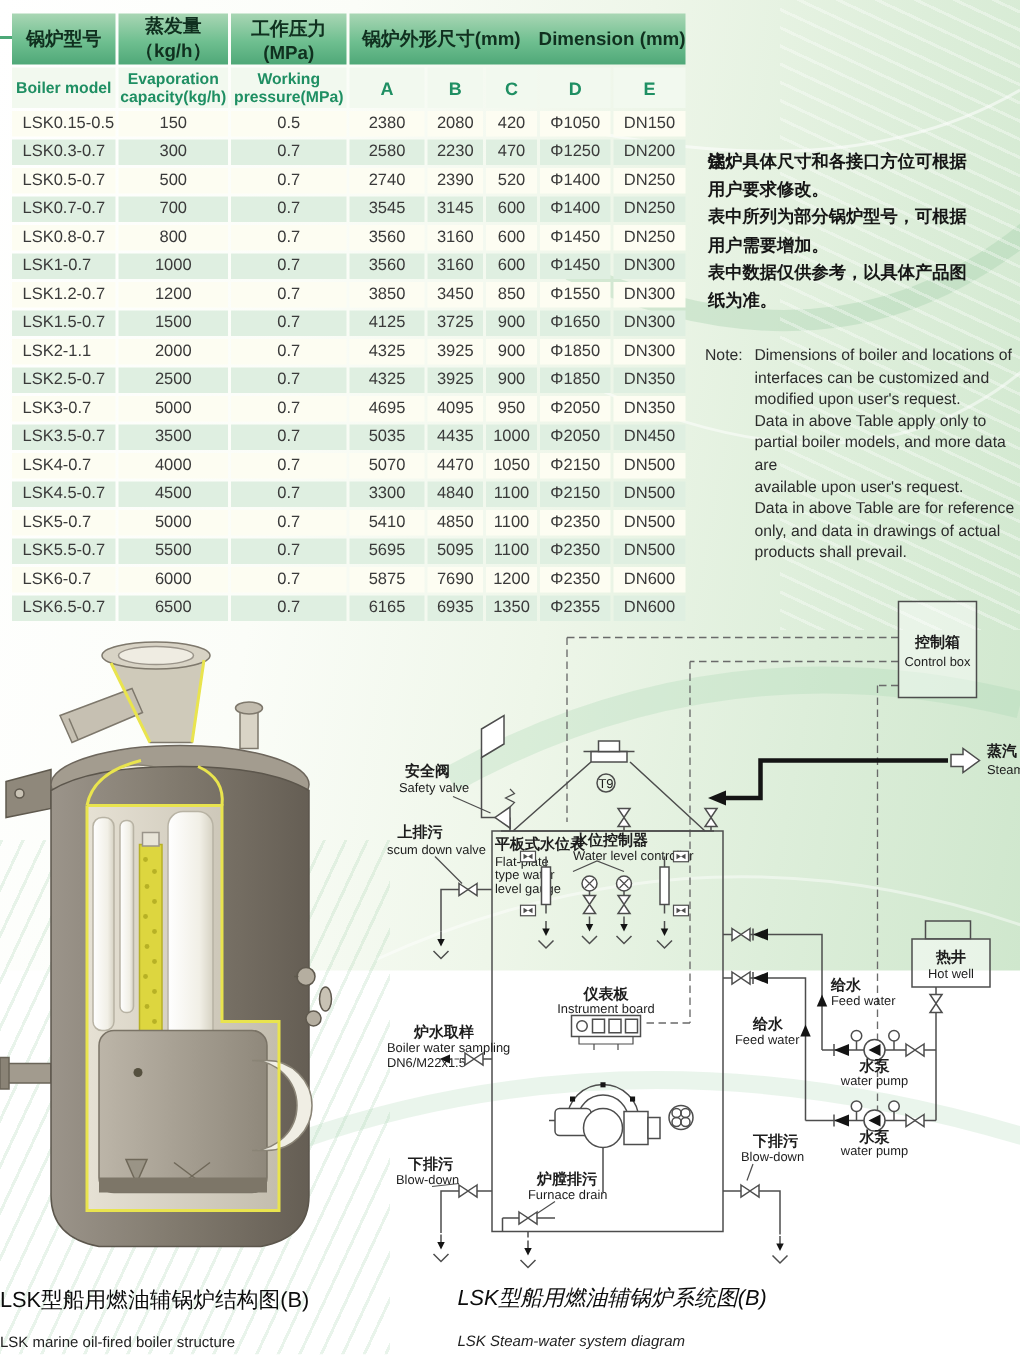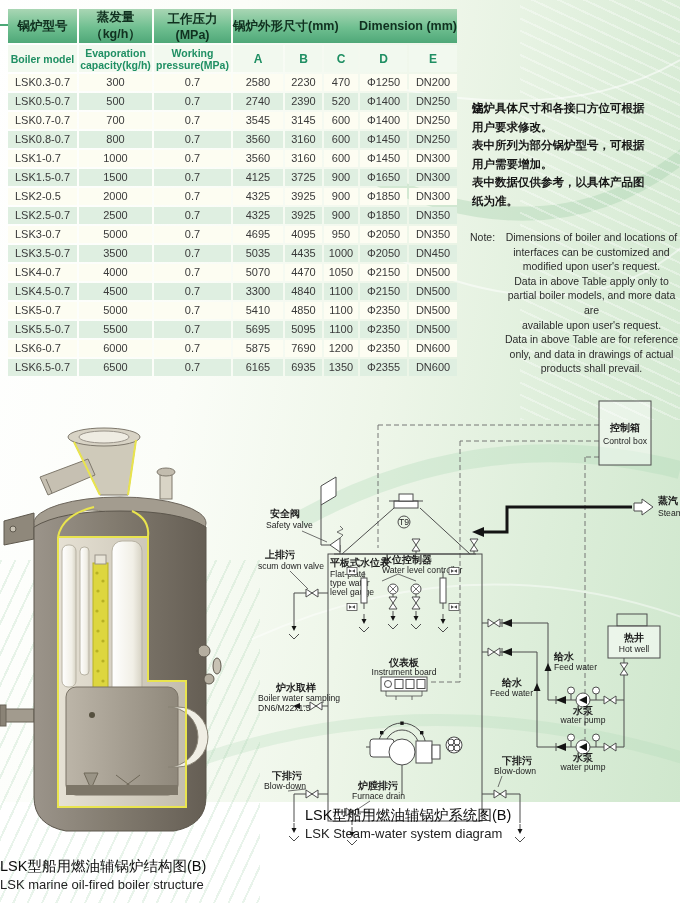--- a/index.html
+++ b/index.html
@@ -1,55 +1,55 @@
 <!DOCTYPE html>
 <html><head>
 <meta charset="utf-8">
 <style>
   html,body{margin:0;padding:0;}
   body{width:680px;height:903px;overflow:hidden;font-family:"Liberation Sans",sans-serif;}
-  #page{position:relative;width:680px;height:802px;
+  #page{position:relative;width:680px;height:647px;
     background:linear-gradient(100deg,#ffffff 0%,#fbfdf8 30%,#eef6e9 55%,#ddeeda 78%,#cfe7cd 100%);}
   
   #bg-decor{position:absolute;inset:0;z-index:0;}
   .stripes{position:absolute;left:0;top:560px;width:260px;height:343px;
     background:repeating-linear-gradient(115deg,rgba(175,215,183,.28) 0 2px,rgba(255,255,255,0) 2px 13px);}
   .stripes2{position:absolute;right:0;top:0;width:160px;height:420px;
     background:repeating-linear-gradient(25deg,rgba(255,255,255,.35) 0 2px,rgba(255,255,255,0) 2px 11px);}
   #content{position:absolute;inset:0;z-index:1;}
   .tick{position:absolute;left:0;top:24px;width:11px;height:2px;background:#4ca877;}
 
   
   #spec-table{position:absolute;left:6px;top:7px;border-collapse:separate;border-spacing:2px;table-layout:fixed;}
   #spec-table th,#spec-table td{padding:0;text-align:center;vertical-align:middle;}
   .h1{background:linear-gradient(180deg,#a9d6b4 0%,#6fbf90 55%,#4fa878 100%);
       color:#10301f;font-weight:bold;font-size:12.5px;height:23px;}
-  .h1 .dimwrap{display:flex;justify-content:space-between;align-items:center;}
+  .h1 .dimwrap{display:flex;justify-content:flex-end;align-items:center;gap:12px;}
   .h2{background:#f2f9ef;color:#1f8f63;font-weight:bold;font-size:10.5px;height:27px;line-height:12px;white-space:pre-line;}
   .h2.abc{font-size:12px;}
   #spec-table tbody td{font-size:11px;color:#3a3a3a;height:17px;line-height:17px;}
   #spec-table tbody tr:nth-child(odd) td{background:#fdfdf2;}
   #spec-table tbody tr:nth-child(even) td{background:#dfefe1;}
   #spec-table tbody td:first-child{text-align:left;padding-left:7px;}
 
   
   .note{position:absolute;}
   #note-cn{left:472px;top:99px;width:204px;font-size:11.5px;font-weight:bold;color:#161616;line-height:18.5px;}
   #note-cn .lbl{position:absolute;left:0;top:0;}
   #note-cn .lines{}
-  #note-en{left:470px;top:230px;width:210px;font-size:10.5px;color:#2c2c2c;line-height:14.6px;text-align:center;}
+  #note-en{left:470px;top:230px;width:210px;font-size:10.5px;color:#2c2c2c;line-height:14.6px;}
   #note-en .lbl{position:absolute;left:0;top:0;}
   #note-en .lines{margin-left:33px;}
 
   
   .caption{position:absolute;}
   #cap-left{left:0;top:857px;width:258px;}
-  #cap-right{left:305px;top:806px;width:330px;}
+  #cap-right{left:305px;top:856px;width:330px;font-style:italic;}
   .cap-cn{font-size:14.5px;color:#0c0c0c;}
-  .cap-en{font-size:13px;color:#222;margin-top:1px;}
+  .cap-en{font-size:10px;color:#222;margin-top:14px;}
 
   svg text{font-family:"Liberation Sans",sans-serif;}
   .ln{fill:none;stroke:#4d4d4d;stroke-width:1;}
   .thin{fill:none;stroke:#4d4d4d;stroke-width:.8;}
   .dash{fill:none;stroke:#6a6a6a;stroke-width:.9;stroke-dasharray:5 3;}
   .thick{fill:none;stroke:#141414;stroke-width:3;}
   .cn{font-size:10px;font-weight:600;fill:#1d1d1d;}
   .en{font-size:8.6px;fill:#1d1d1d;}
   .wht{fill:#ffffff;stroke:#4d4d4d;stroke-width:1;}
 </style>
@@ -104,20 +104,30 @@
 pressure(MPa)</th>
           <th class="h2 abc">A</th>
           <th class="h2 abc">B</th>
           <th class="h2 abc">C</th>
           <th class="h2 abc">D</th>
           <th class="h2 abc">E</th>
         </tr>
       </thead>
       <tbody>
           <tr>
+            <td>LSK0.15-0.5</td>
+            <td>150</td>
+            <td>0.5</td>
+            <td>2380</td>
+            <td>2080</td>
+            <td>420</td>
+            <td>Φ1050</td>
+            <td>DN150</td>
+          </tr>
+          <tr>
             <td>LSK0.3-0.7</td>
             <td>300</td>
             <td>0.7</td>
             <td>2580</td>
             <td>2230</td>
             <td>470</td>
             <td>Φ1250</td>
             <td>DN200</td>
           </tr>
           <tr>
@@ -154,31 +164,41 @@
             <td>LSK1-0.7</td>
             <td>1000</td>
             <td>0.7</td>
             <td>3560</td>
             <td>3160</td>
             <td>600</td>
             <td>Φ1450</td>
             <td>DN300</td>
           </tr>
           <tr>
+            <td>LSK1.2-0.7</td>
+            <td>1200</td>
+            <td>0.7</td>
+            <td>3850</td>
+            <td>3450</td>
+            <td>850</td>
+            <td>Φ1550</td>
+            <td>DN300</td>
+          </tr>
+          <tr>
             <td>LSK1.5-0.7</td>
             <td>1500</td>
             <td>0.7</td>
             <td>4125</td>
             <td>3725</td>
             <td>900</td>
             <td>Φ1650</td>
             <td>DN300</td>
           </tr>
           <tr>
-            <td>LSK2-0.5</td>
+            <td>LSK2-1.1</td>
             <td>2000</td>
             <td>0.7</td>
             <td>4325</td>
             <td>3925</td>
             <td>900</td>
             <td>Φ1850</td>
             <td>DN300</td>
           </tr>
           <tr>
             <td>LSK2.5-0.7</td>

